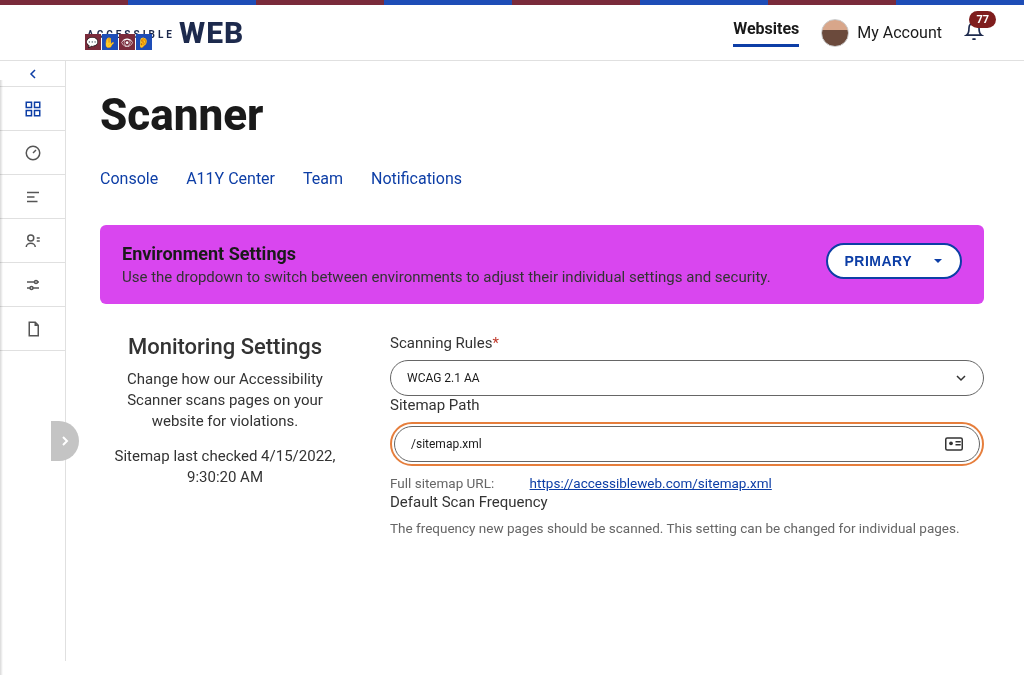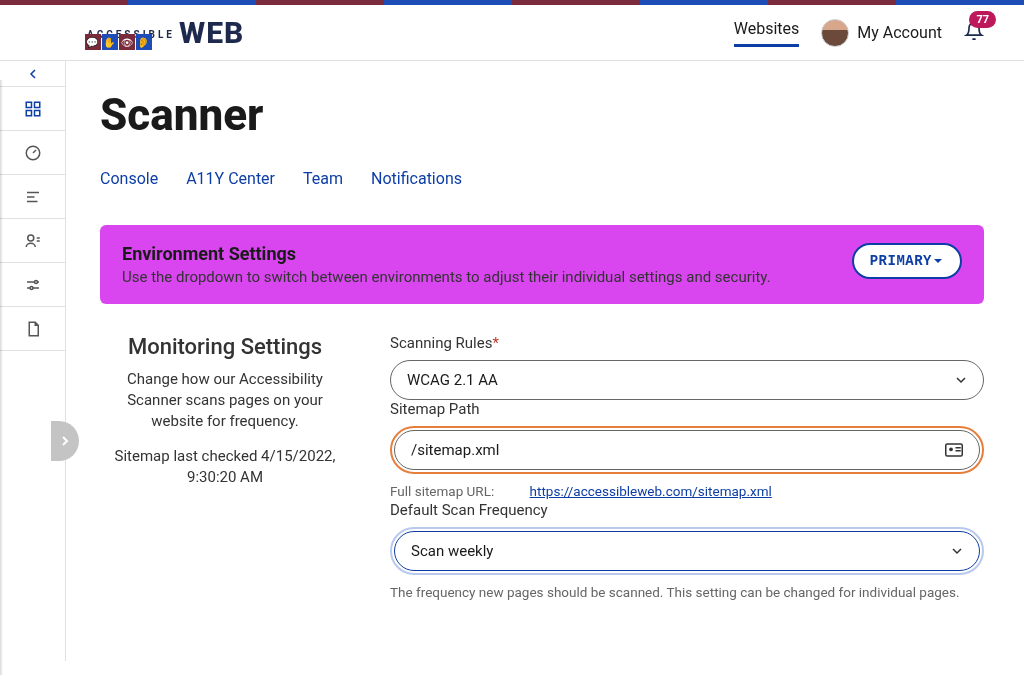--- a/index.html
+++ b/index.html
@@ -47,38 +47,38 @@
     margin-top:-6px;
   }
   .logo-icons span{
     width:16px;height:16px;
     display:flex;align-items:center;justify-content:center;
     font-size:10px;color:#fff;
   }
   .nav-right { display:flex; align-items:center; gap:22px; }
   .nav-link {
     font-size:16px;
-    font-weight:400;
+    font-weight:700;
     color:#1a1a1a;
     padding-bottom:6px;
     border-bottom:3px solid transparent;
     cursor:pointer;
   }
   .nav-link.active { border-bottom-color:#0d3ea6; }
   .account { display:flex; align-items:center; gap:8px; font-size:16px; cursor:pointer;}
   .avatar{
     width:28px;height:28px;border-radius:50%;
     background: linear-gradient(#d8a68a 40%, #6b4a3c 40%);
     border:1px solid #ccc;
   }
   .bell-wrap{ position:relative; cursor:pointer;}
   .bell-icon{ width:20px;height:20px; }
   .badge{
     position:absolute; top:-10px; right:-12px;
-    background:#be185d; color:#fff;
+    background:#7f1d1d; color:#fff;
     border-radius:11px; padding:2px 7px;
     font-size:11px; font-weight:700;
   }
   .hr { height:1px; background:#e0e0e0; }
   .body { display:flex; height: calc(675px - 75px); }
   .sidebar {
     width:66px;
     border-right:1px solid #e0e0e0;
     display:flex;
     flex-direction:column;
@@ -149,38 +149,37 @@
   .env-panel p{ font-size:15px; color:#333; }
   .primary-btn{
     border:2px solid #0d3ea6;
     color:#0d3ea6;
     background:#fff;
     border-radius:22px;
     padding:8px 16px;
     font-size:14px;
     font-weight:700;
     letter-spacing:0.5px;
-    display:flex;align-items:center;gap:0;
-    cursor:pointer;
-    font-family:Liberation Mono, monospace;
+    display:flex;align-items:center;gap:20px;
+    cursor:pointer;
   }
   .columns{ display:flex; gap:40px; }
   .left-col{ width:250px; flex-shrink:0;text-align:center; }
   .left-col h2{ font-size:22px; font-weight:500; margin-bottom:10px; color:#333;}
   .left-col p{ font-size:15px; color:#333; line-height:1.4; margin-bottom:14px;}
   .right-col{ flex:1; }
   .field{ }
   .field-label{ font-size:15px; color:#333; margin-bottom:8px; display:block;}
   .req{ color:#c0392b; }
   .select-box, .text-input{
     width:100%;
     border:1.5px solid #666;
     border-radius:22px;
     padding:10px 16px;
-    font-size:15px;
+    font-size:12px;
     background:#fff;
     display:flex;
     align-items:center;
     justify-content:space-between;
     cursor:pointer;
   }
   .text-input-wrap{
     border:2.5px solid #e67e3c;
     border-radius:24px;
     padding:2px;
@@ -321,21 +320,21 @@
         <span>PRIMARY</span>
         <svg class="chev" viewBox="0 0 12 12">
             <path d="M2 4l4 4 4-4" fill="#0d3ea6"></path>
           </svg>
       </button>
     </div>
 
     <div class="columns">
       <div class="left-col">
         <h2>Monitoring Settings</h2>
-        <p>Change how our Accessibility Scanner scans pages on your website for frequency.</p>
+        <p>Change how our Accessibility Scanner scans pages on your website for violations.</p>
         <p>Sitemap last checked 4/15/2022, 9:30:20 AM</p>
       </div>
 
       <div class="right-col">
 
         <div class="field">
           <label class="field-label">
             <span>Scanning Rules</span><span class="req">*</span>
           </label>
           <div class="select-box">
@@ -358,28 +357,20 @@
                 </svg>
             </div>
           </div>
           <div class="helper">
             <span>Full sitemap URL: </span><a>https://accessibleweb.com/sitemap.xml</a>
           </div>
         </div>
 
         <div class="field">
           <label class="field-label">Default Scan Frequency</label>
-          <div class="select-focus">
-            <div class="select-box">
-              <span>Scan weekly</span>
-              <svg class="chev" viewBox="0 0 12 12">
-                  <path d="M2 4l4 4 4-4" stroke="#333" stroke-width="1.5" fill="none"></path>
-                </svg>
-            </div>
-          </div>
           <div class="helper">The frequency new pages should be scanned. This setting can be changed for individual pages.</div>
         </div>
 
       </div>
     </div>
   </div>
 </div>
 
 <div class="left-scroll-shadow"></div>
 

